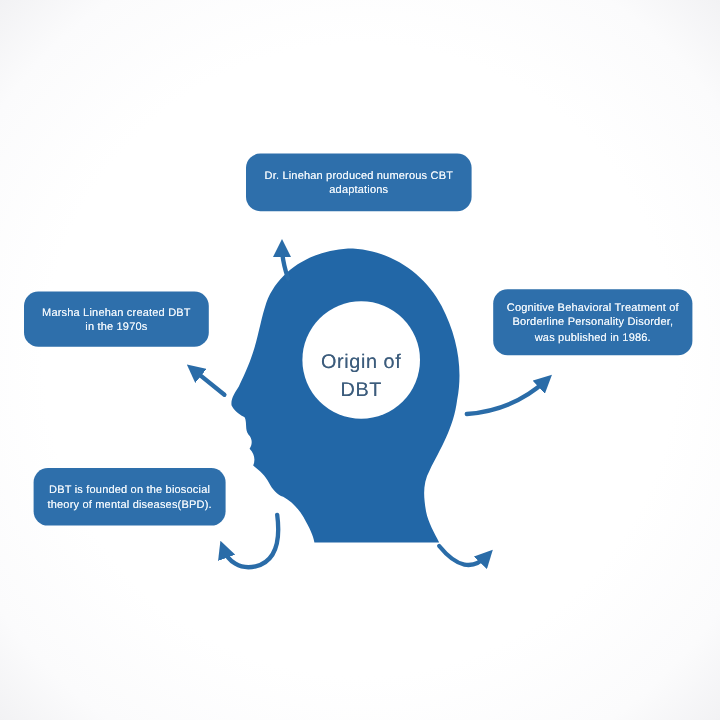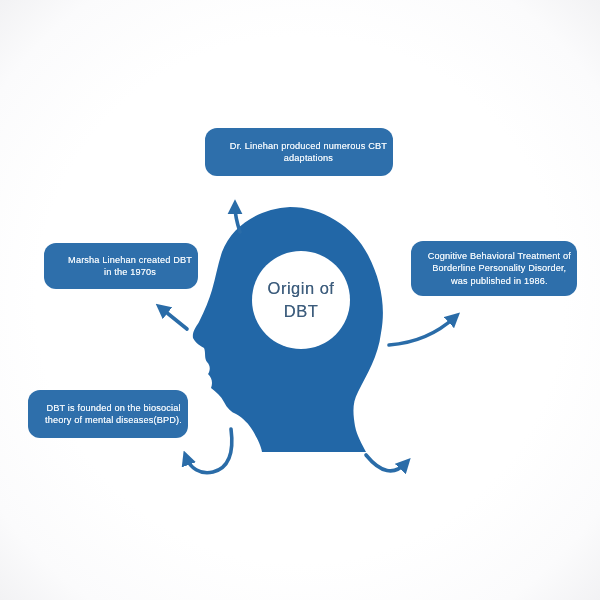--- a/index.html
+++ b/index.html
@@ -19,41 +19,41 @@
     position: absolute;
     left: 0; top: 0;
     width: 600px; height: 600px;
   }
   .node {
     position: absolute;
     background: #2e6fab;
     border-radius: 12px;
     display: flex;
     align-items: center;
-    justify-content: flex-end;
+    justify-content: center;
     box-sizing: border-box;
     padding: 4px 6px;
   }
   .node-label {
     color: #eef5fb;
     font-size: 9.2px;
     line-height: 1.32;
     letter-spacing: 0.15px;
     text-align: center;
     white-space: pre-line;
     text-shadow: 0 0 0.4px rgba(238,245,251,0.9);
   }
   .node-top          { left: 205px; top: 128px; width: 188px; height: 48px; }
-  .node-left         { left: 20px;  top: 243px; width: 154px; height: 46px; margin-left: 24px; }
+  .node-left         { left: 20px;  top: 243px; width: 154px; height: 46px; }
   .node-bottom-left  { left: 14px;  top: 390px; width: 160px; height: 48px; margin-left: 14px; }
   .node-right        { left: 411px; top: 241px; width: 166px; height: 55px; }
   .node-bottom-right { left: 412px; top: 388px; width: 162px; height: 57px; }
   .center-title {
     position: absolute;
-    left: 251px; top: 274px;
+    left: 251px; top: 288px;
     width: 100px; height: 52px;
     display: flex;
     align-items: center;
     justify-content: center;
     text-align: center;
     white-space: pre-line;
     color: #3c5c7c;
     font-size: 16.5px;
     line-height: 1.42;
     letter-spacing: 0.5px;

